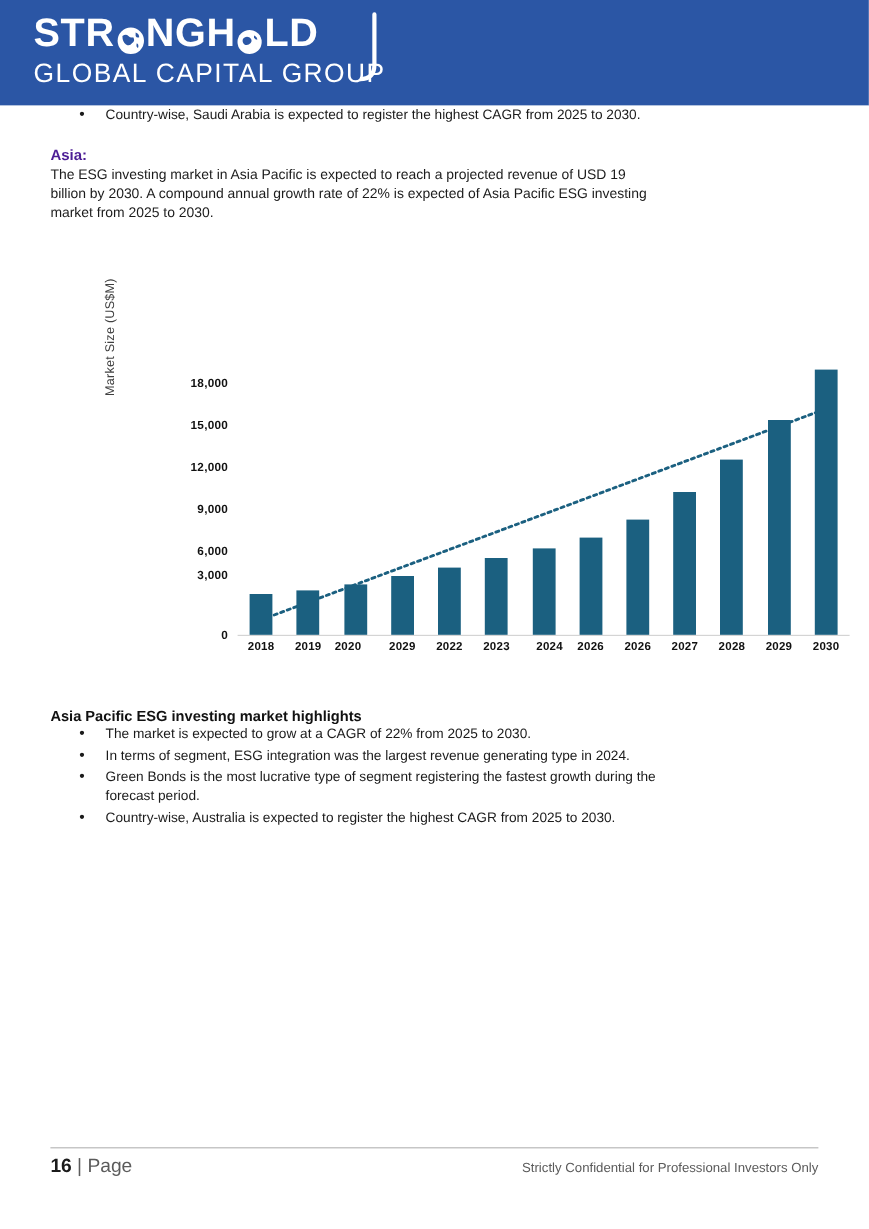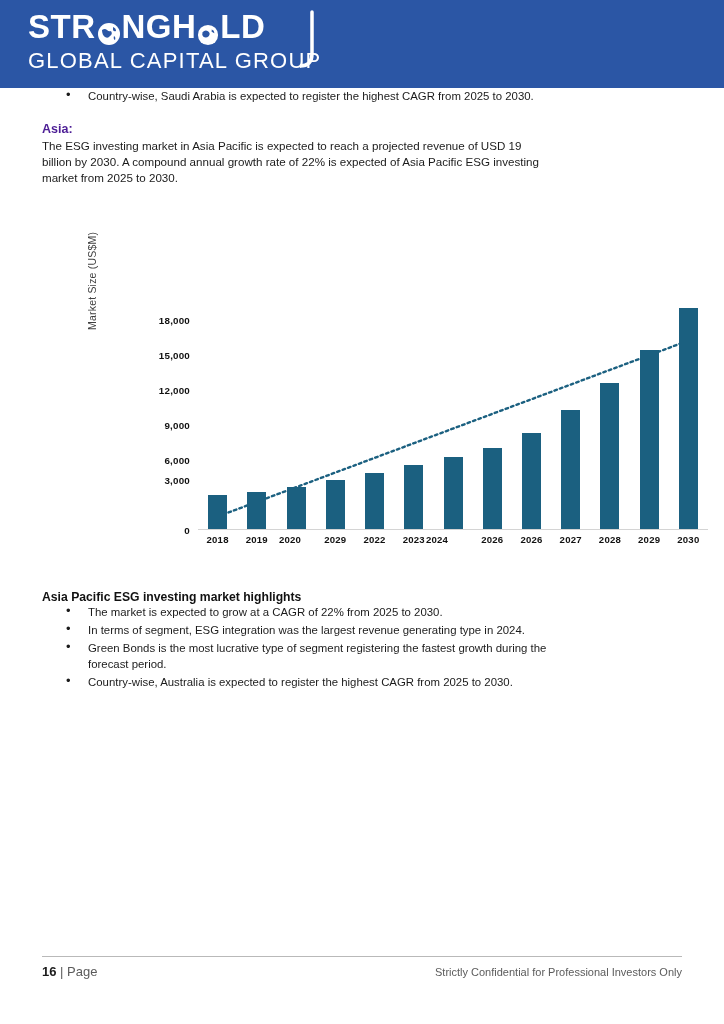--- a/index.html
+++ b/index.html
@@ -254,21 +254,21 @@
     height: 1px;
     background: #b9b9b9;
   }
   .footer-row {
     display: flex;
     justify-content: space-between;
     align-items: baseline;
     margin-top: 7px;
   }
   .footer-left {
-    font-size: 13px;
+    font-size: 16px;
     color: #5b5b5b;
   }
   .footer-left b {
     color: #1b1b1b;
     font-weight: bold;
   }
   .footer-right {
     font-size: 11px;
     color: #5b5b5b;
   }
@@ -352,21 +352,21 @@
             <div class="bar" title="2029: 15300" style="left: 441.654px; height: 178.892px; background: rgb(27, 96, 128);"></div>
             <div class="bar" title="2030: 18900" style="left: 480.885px; height: 220.985px; background: rgb(27, 96, 128);"></div>
           </div>
         <div class="x-labels" id="x-labels">
             <div class="x-label" style="left: 19.6154px;">2018</div>
             <div class="x-label" style="left: 58.8462px;">2019</div>
             <div class="x-label" style="left: 92px;">2020</div>
             <div class="x-label" style="left: 137.308px;">2029</div>
             <div class="x-label" style="left: 176.538px;">2022</div>
             <div class="x-label" style="left: 215.769px;">2023</div>
-            <div class="x-label" style="left: 239px;">2024</div>
+            <div class="x-label" style="left: 260px;">2024</div>
             <div class="x-label" style="left: 294.231px;">2026</div>
             <div class="x-label" style="left: 333.462px;">2026</div>
             <div class="x-label" style="left: 372.692px;">2027</div>
             <div class="x-label" style="left: 411.923px;">2028</div>
             <div class="x-label" style="left: 451.154px;">2029</div>
             <div class="x-label" style="left: 490.385px;">2030</div>
           </div>
       </div>
 
     </div>

